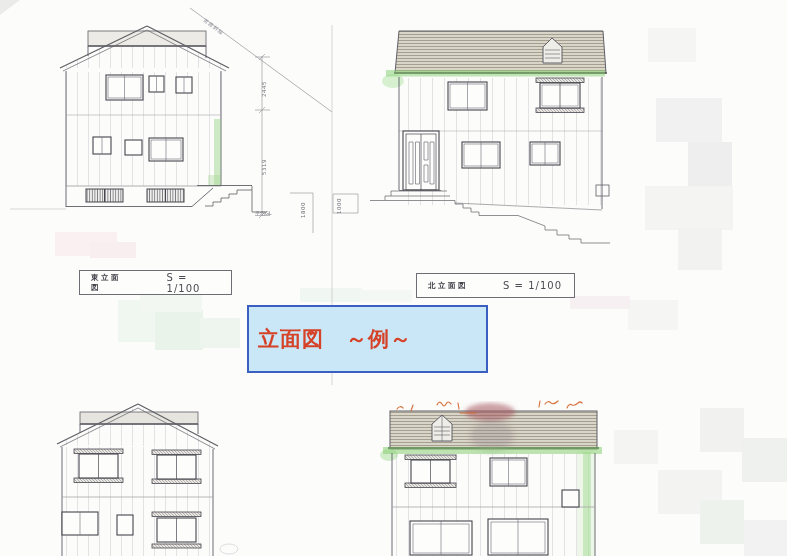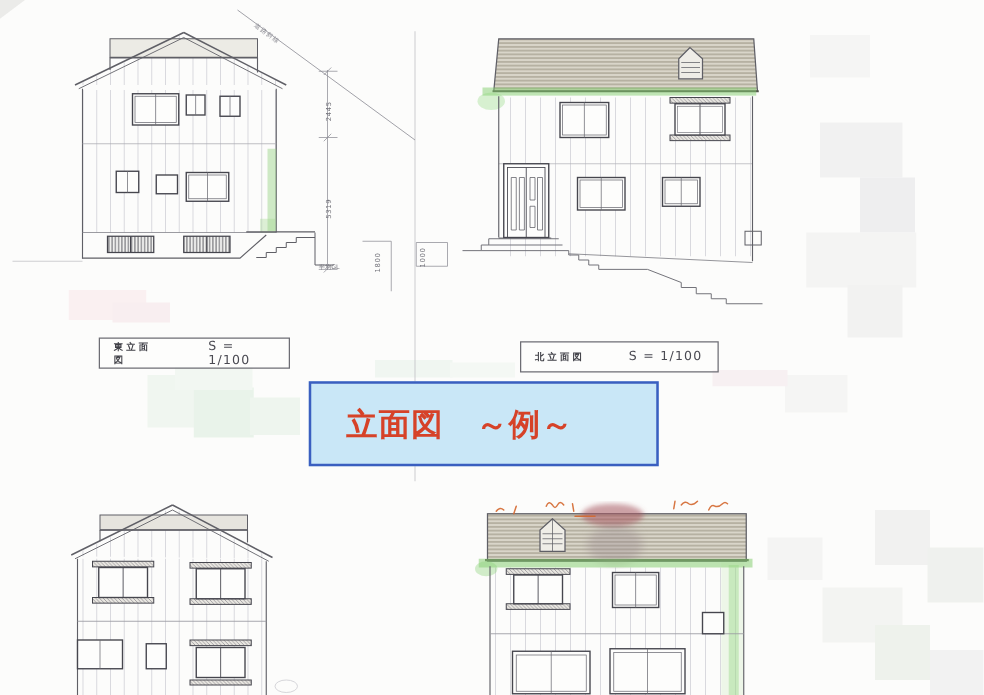--- a/index.html
+++ b/index.html
@@ -5,24 +5,24 @@
   html,body{margin:0;padding:0;background:#fff;}
   .page{
     position:relative;width:787px;height:556px;overflow:hidden;
     background:#fcfcfb;
     font-family:"DejaVu Sans",sans-serif;
   }
   .page svg{position:absolute;left:0;top:0;}
   .abs{position:absolute;}
   
   .banner{
-    left:247px;top:305px;width:280px;height:68px;
+    left:247px;top:305px;width:241px;height:68px;
     background:#c9e7f7;border:2.5px solid #3a5fc0;box-sizing:border-box;
-    display:flex;align-items:center;padding-left:28px;
-    color:#d64228;font-size:25px;font-weight:700;letter-spacing:1px;
+    display:flex;align-items:center;padding-left:9px;
+    color:#d64228;font-size:21px;font-weight:700;letter-spacing:1px;
     white-space:pre;
   }
   
   .titlebox{
     border:1px solid #6d6d74;box-sizing:border-box;height:25px;
     display:flex;align-items:center;background:rgba(255,255,255,0.35);
     color:#3f3f46;
   }
   .titlebox .t{font-size:7.5px;font-weight:700;letter-spacing:2.5px;margin-left:11px;}
   .titlebox .s{font-size:10px;margin-left:auto;margin-right:12px;letter-spacing:1px;color:#4a4a52;}

